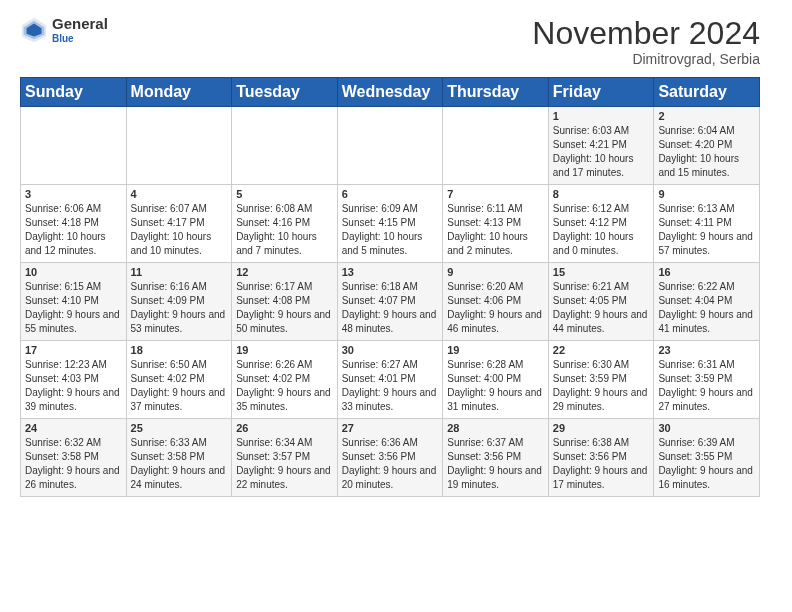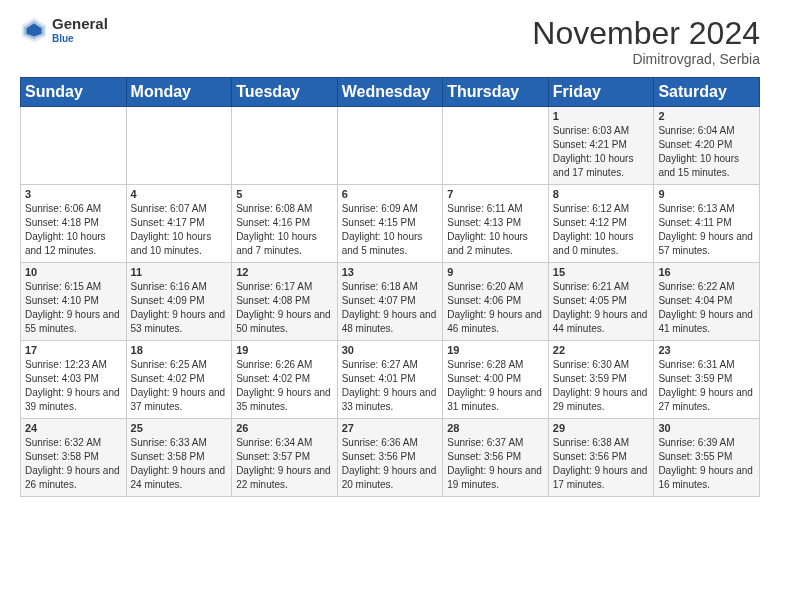--- a/index.html
+++ b/index.html
@@ -244,21 +244,21 @@
         </tr>
         <tr>
           <td>
             <span class="day-num">17</span>
             <div class="day-info">Sunrise: 12:23 AM
 Sunset: 4:03 PM
 Daylight: 9 hours and 39 minutes.</div>
           </td>
           <td>
             <span class="day-num">18</span>
-            <div class="day-info">Sunrise: 6:25 AM
+            <div class="day-info">Sunrise: 6:50 AM
 Sunset: 4:02 PM
 Daylight: 9 hours and 37 minutes.</div>
           </td>
           <td>
             <span class="day-num">19</span>
             <div class="day-info">Sunrise: 6:26 AM
 Sunset: 4:02 PM
 Daylight: 9 hours and 35 minutes.</div>
           </td>
           <td>

